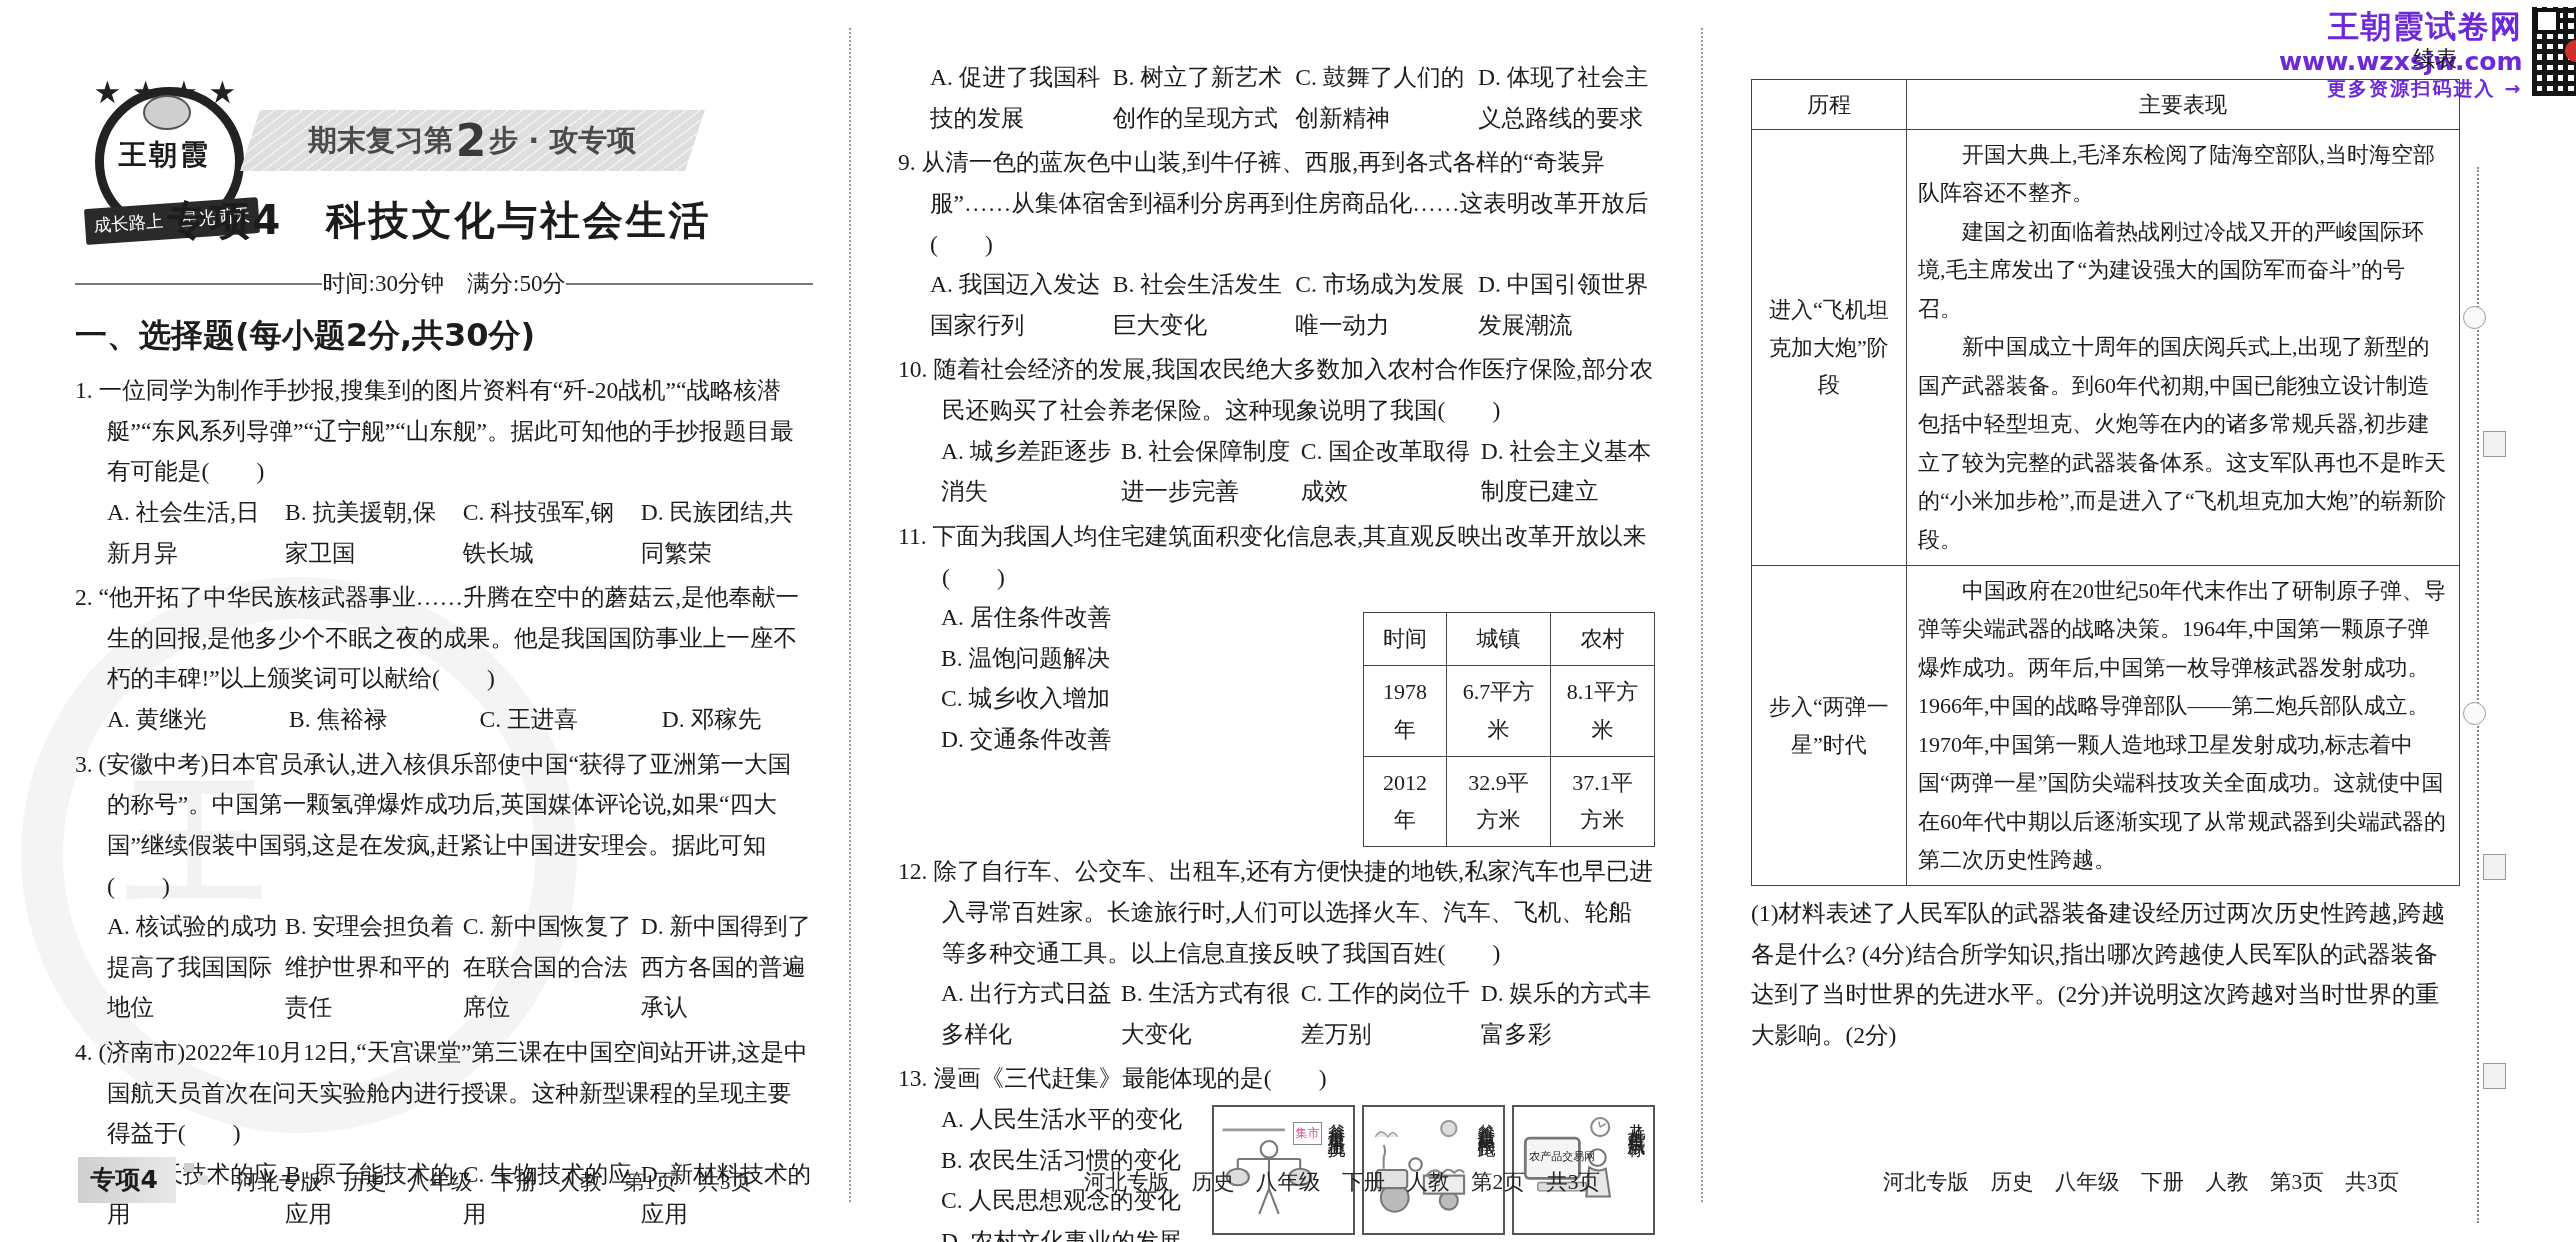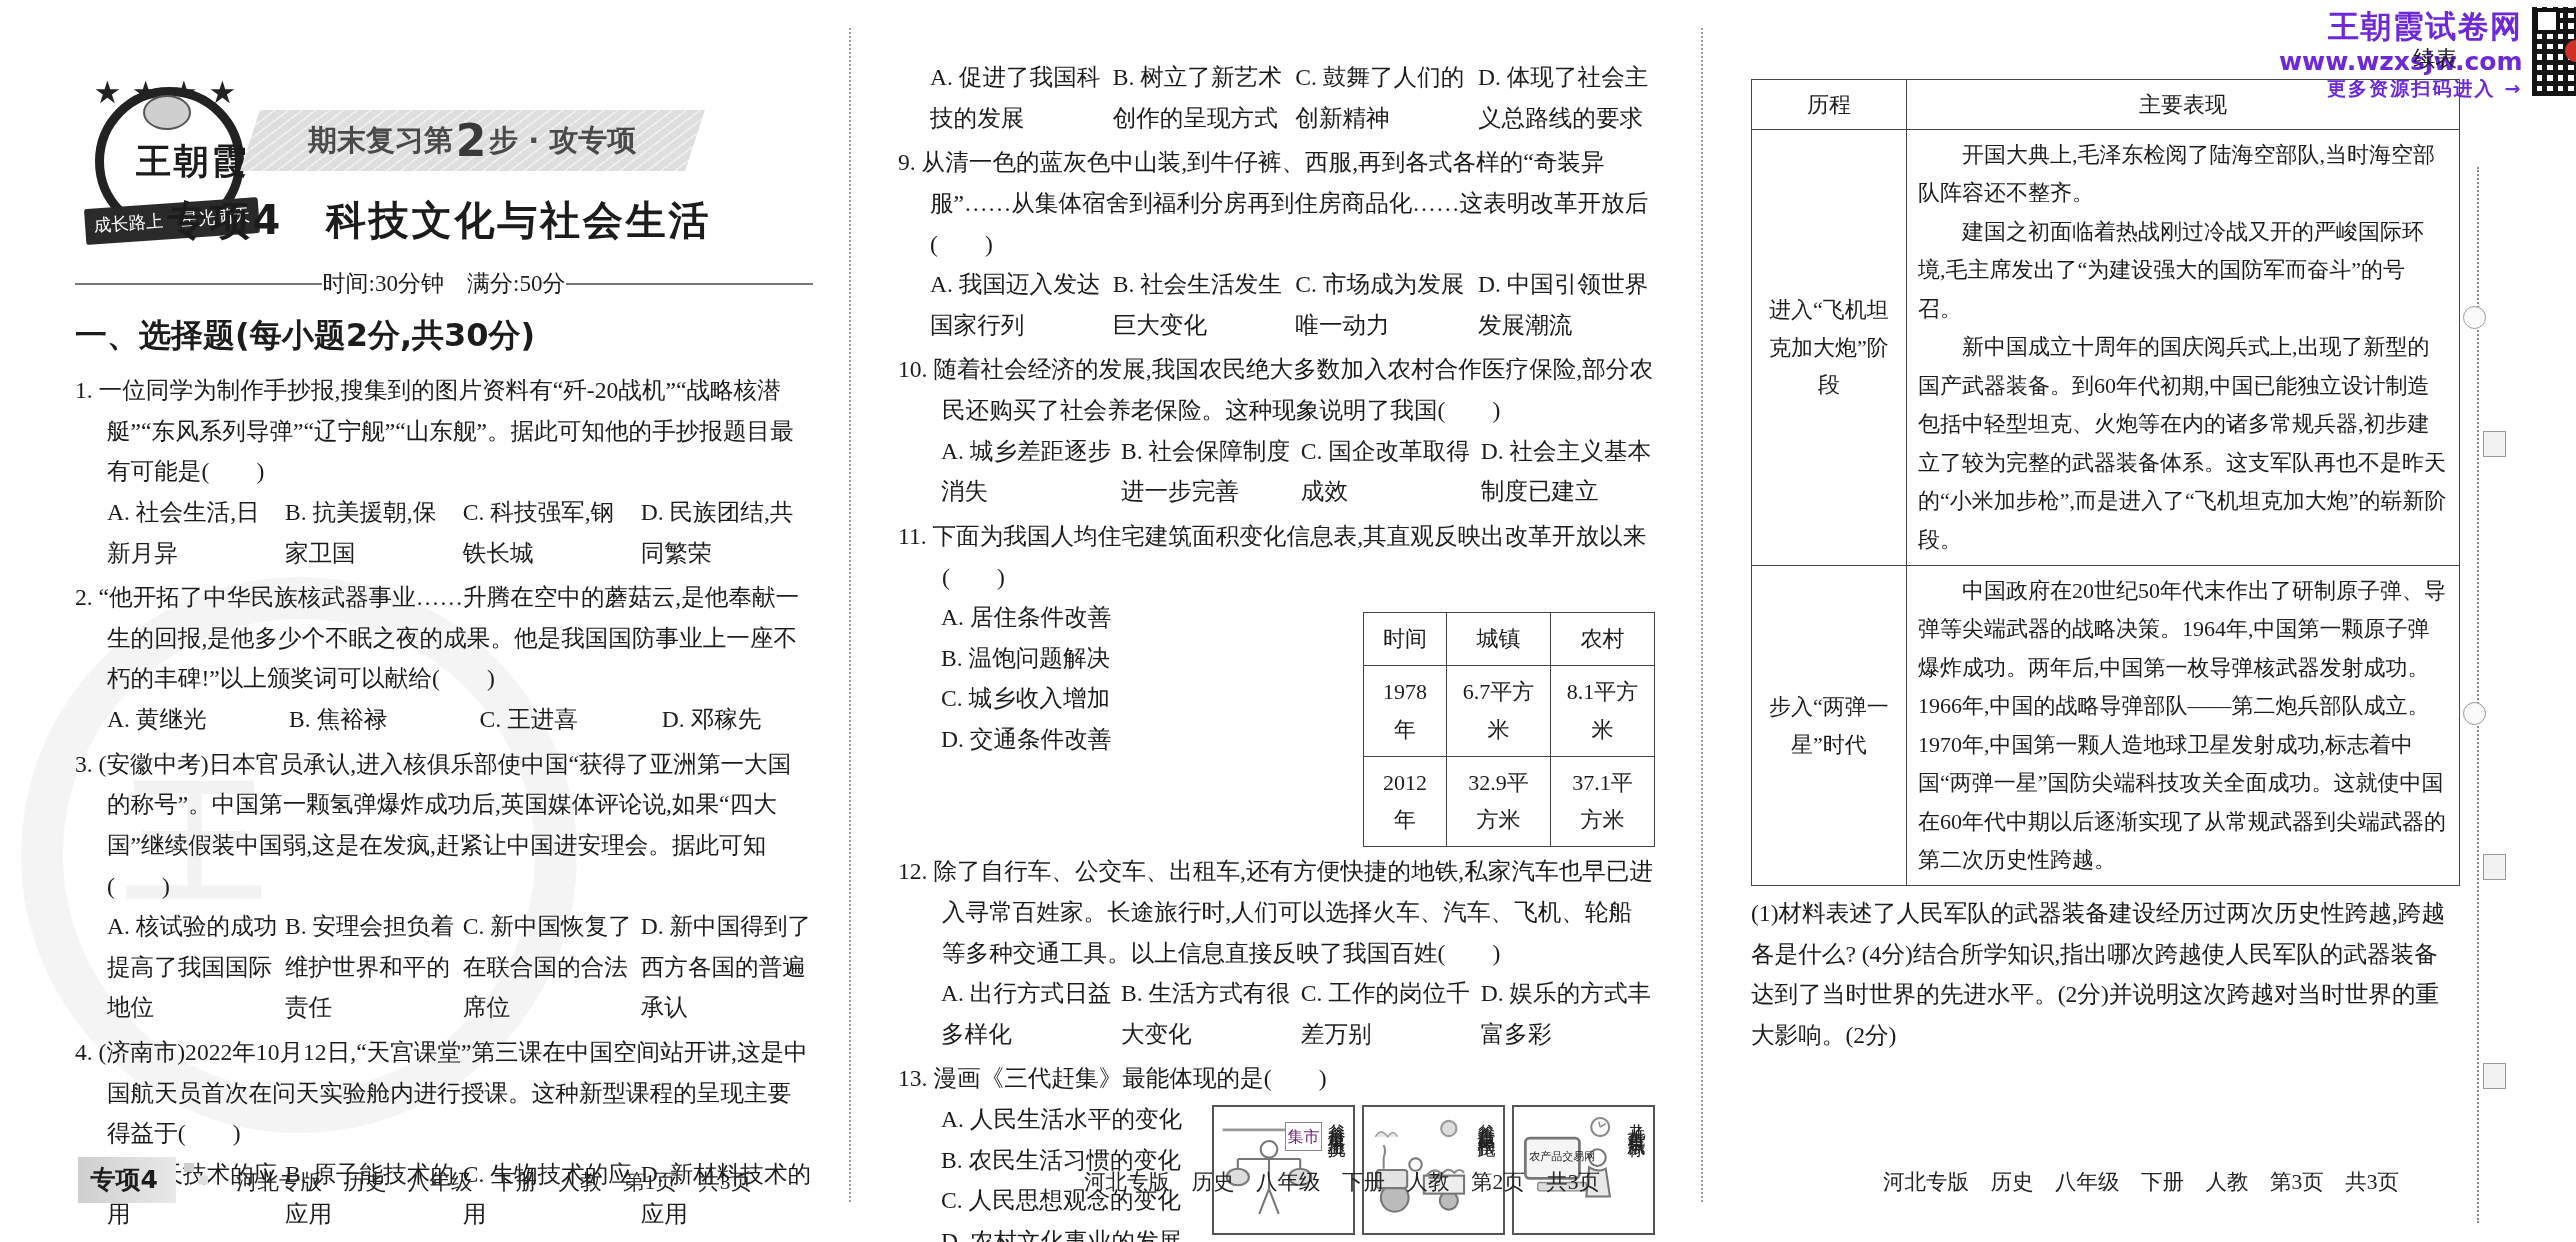--- a/index.html
+++ b/index.html
@@ -9,21 +9,21 @@
   .col{position:absolute;top:0;}
   #col1{left:75px;width:738px;}
   #col2{left:898px;width:757px;top:57px;}
   #col3{left:1751px;width:709px;top:40px;}
   .vdiv{position:absolute;top:28px;height:1174px;border-left:2.1px dotted #9a9a9a;width:0;}
   
   #logo{position:absolute;left:82px;top:67px;width:167px;height:174px;}
   #logo .ring{position:absolute;left:12.5px;top:19.5px;width:131px;height:131px;border:9.7px solid #222;border-radius:50%;background:#fff;}
   #logo .stars{position:absolute;left:0;top:-1.4px;width:167px;text-align:center;font-size:31px;color:#222;letter-spacing:1.4px;}
   #logo .oval{position:absolute;left:61px;top:28px;width:44px;height:31px;background:#cfcfcf;border-radius:50%;border:2.1px solid #555;}
-  #logo .name{position:absolute;left:23.6px;top:64px;width:118px;text-align:center;font-size:35px;font-weight:bold;font-family:"DejaVu Serif",serif;letter-spacing:2.8px;padding-left:28px;}
+  #logo .name{position:absolute;left:23.6px;top:64px;width:118px;text-align:center;font-size:28px;font-weight:bold;font-family:"DejaVu Serif",serif;letter-spacing:2.8px;}
   #logo .ribbon{position:absolute;left:2.8px;top:136px;width:174px;background:#2a2a2a;color:#fff;text-align:center;
       font-size:17.4px;padding:2.8px 0;transform:rotate(-4deg);border-radius:2.8px;}
   #banner{position:absolute;left:250px;top:110px;width:445px;height:61px;background:#dedede;
       transform:skewX(-18deg);display:flex;align-items:center;justify-content:center;
       background-image:repeating-linear-gradient(135deg,rgba(255,255,255,.5) 0 2.1px,transparent 2.1px 9.7px);}
   #banner .in{transform:skewX(18deg);color:#4a4a4a;font-size:29px;display:flex;align-items:center;}
   #banner .big{font-size:44px;margin:0 2.8px;color:#3a3a3a;}
   #ptitle{position:absolute;left:167px;top:186px;width:611px;font-size:40px;letter-spacing:2.8px;}
   #timeline{position:absolute;left:75px;top:264px;width:738px;display:flex;align-items:center;gap:1px;font-size:23px;}
   #timeline .ln{flex:1;border-top:2.1px solid #777;}
@@ -53,21 +53,21 @@
   .flexq .opts{flex:1;}
   
   table{border-collapse:collapse;}
   .dtab td,.dtab th{border:1.4px solid #444;text-align:center;font-weight:normal;padding:7px 12.5px;font-size:22px;}
   #t11{width:292px;margin-top:15px;}
   
   .panels{display:flex;gap:7px;margin-top:5.6px;}
   .panel{width:139px;height:126px;border:2.1px solid #555;position:relative;background:#fff;}
   .panel .capv{position:absolute;right:1.4px;top:2.8px;bottom:2.8px;writing-mode:vertical-rl;font-size:18px;letter-spacing:2.8px;color:#222;}
   .panel svg{position:absolute;left:2.8px;top:2.8px;}
-  .panel .tag{position:absolute;font-size:16px;color:#701a75;}
+  .panel .tag{position:absolute;font-size:12px;color:#ec4899;}
   
   .mtab{width:100%;}
   .mtab td,.mtab th{border:1.4px solid #444;padding:5.6px 11px;font-size:22px;}
   .mtab th{font-weight:normal;text-align:center;}
   .mtab td.lab{text-align:center;width:132px;}
   .pre{white-space:pre-line;text-align:left;line-height:1.75;}
   #contlabel{text-align:right;font-size:22px;margin:0 2.8px 1.4px 0;}
   .src{text-align:right;font-size:23px;margin:7px 0 9.7px 0;}
   .subq{margin:7px 0;} .gap2{height:76px;}
   

